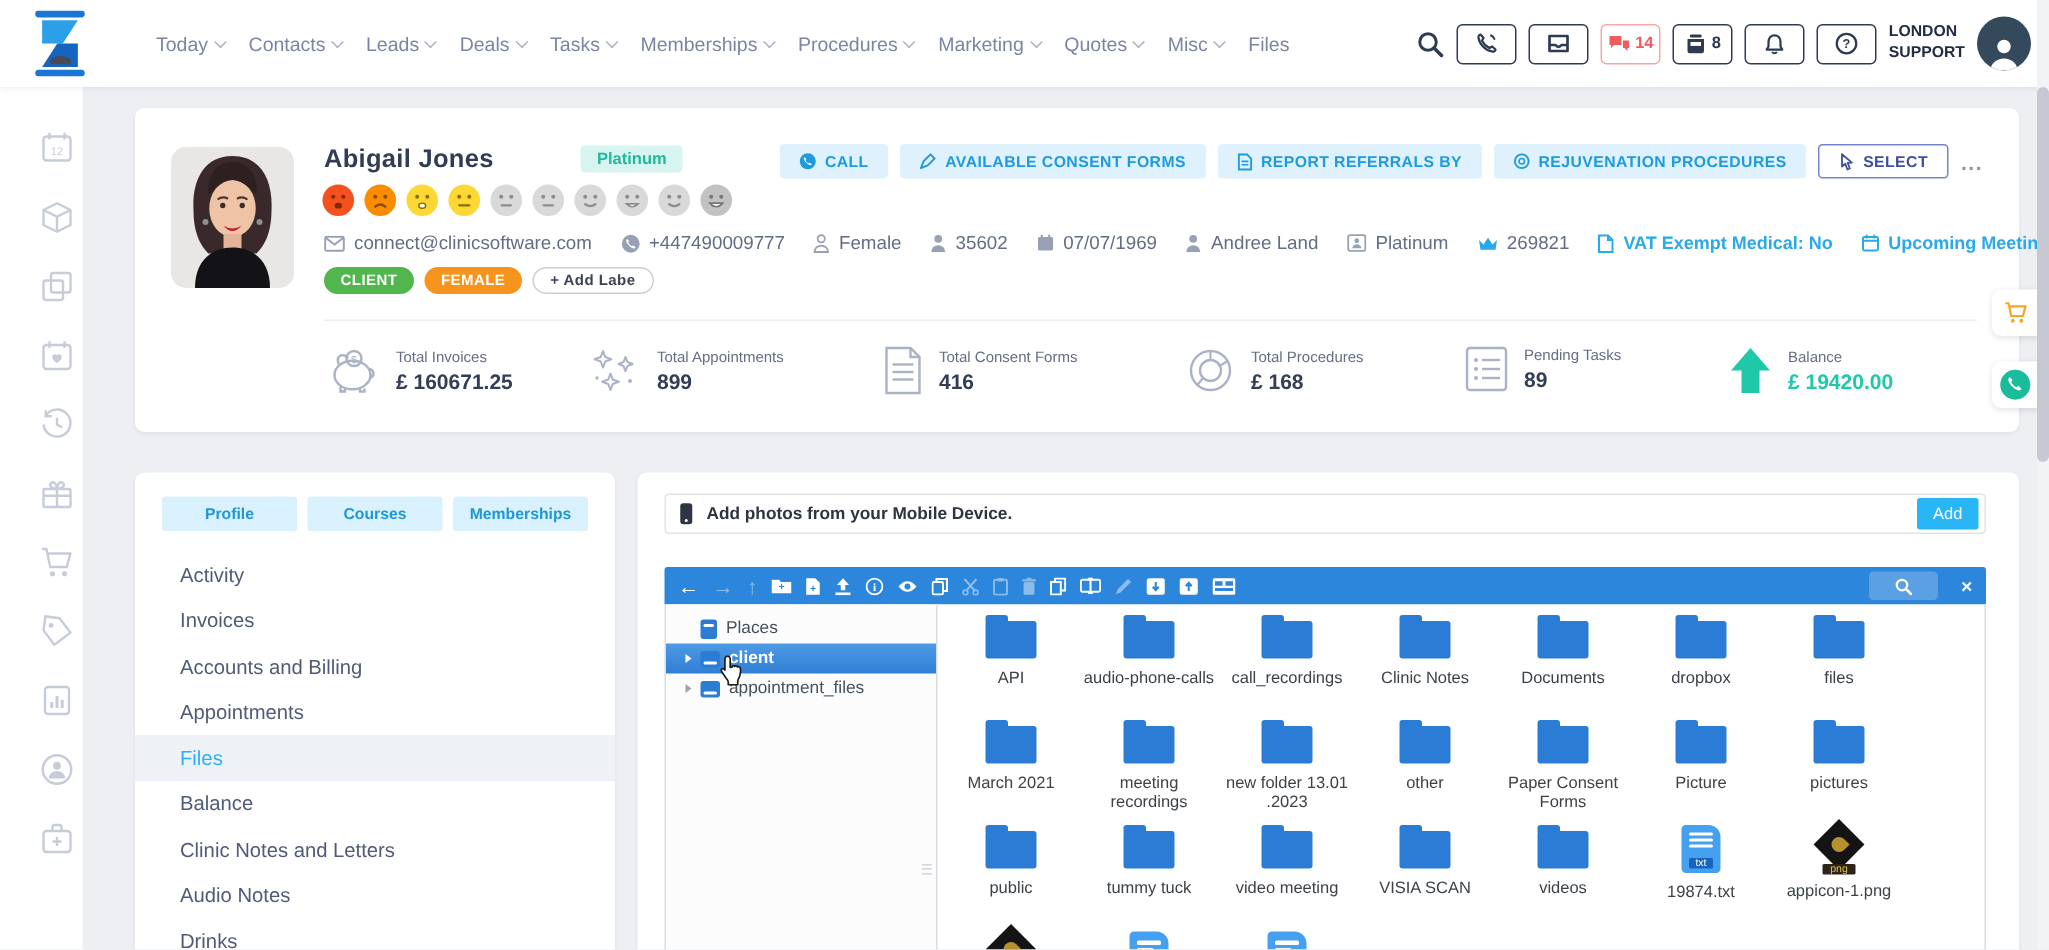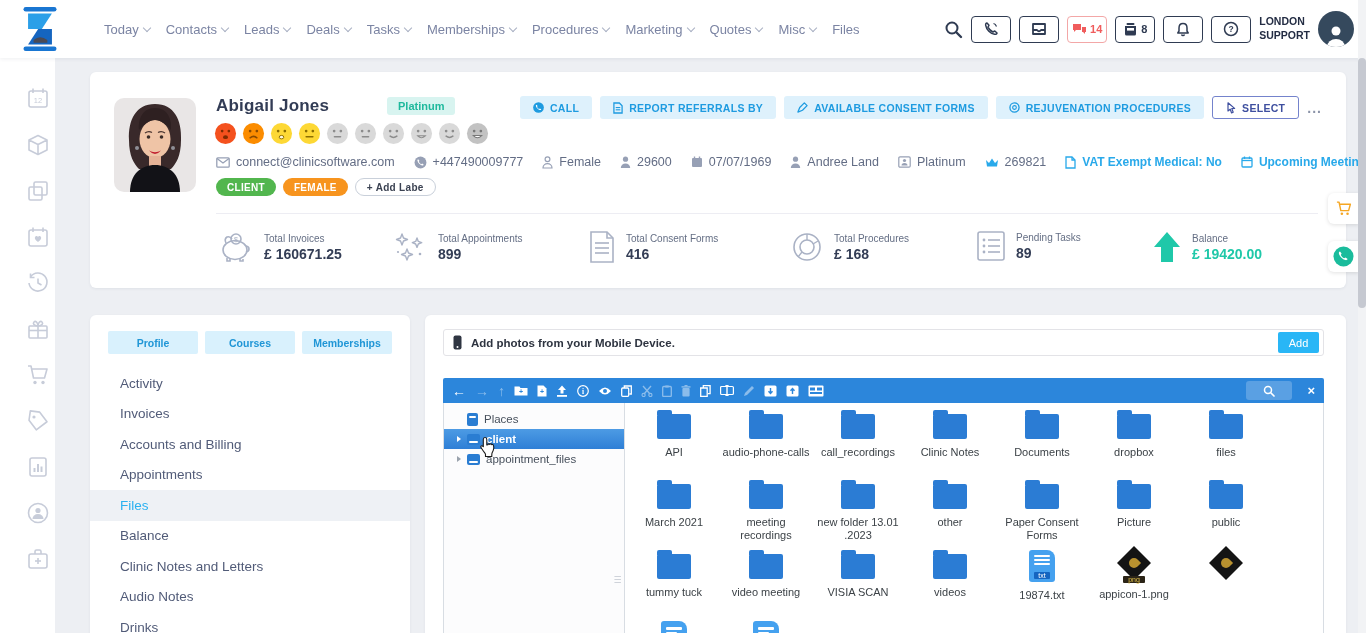--- a/index.html
+++ b/index.html
@@ -408,21 +408,21 @@
           </span>
         <span>Female</span>
       </div>
       <div class="info-item">
         <span class="i-ic">
             <svg width="11" height="13" viewBox="0 0 11 13">
               <circle cx="5.5" cy="3.2" r="2.6" fill="currentColor"></circle>
               <path d="M.8 12 a4.7 4.5 0 0 1 9.4 0 Z" fill="currentColor"></path>
             </svg>
           </span>
-        <span>29600</span>
+        <span>35602</span>
       </div>
       <div class="info-item">
         <span class="i-ic">
             <svg width="12" height="12" viewBox="0 0 12 12">
               <rect x="1" y="2" width="10" height="9" rx="1" fill="currentColor"></rect>
               <line x1="3.5" y1="0.5" x2="3.5" y2="3" stroke="currentColor" stroke-width="1.4"></line>
               <line x1="8.5" y1="0.5" x2="8.5" y2="3" stroke="currentColor" stroke-width="1.4"></line>
             </svg>
           </span>
         <span>07/07/1969</span>
@@ -484,32 +484,32 @@
 
     <div id="action-row">
       <button class="act-btn">
         <svg width="11" height="11" viewBox="0 0 14 14">
             <circle cx="7" cy="7" r="6.8" fill="#1e9be0"></circle>
             <path d="M4.5 3.5 c-.8.2 -1 1 -.7 1.9 c.6 2 2.8 4.2 4.8 4.8 c.9.3 1.7.1 1.9 -.7 l-1.6 -1.3 l-1.2.6 c-1 -.5 -2 -1.5 -2.5 -2.5 l.6 -1.2 Z" fill="#fff"></path>
           </svg>
         <span>CALL</span>
       </button>
       <button class="act-btn">
+        <svg width="11" height="11" viewBox="0 0 12 12">
+            <path d="M1 11 L3 6 L8 1 L11 4 L6 9 Z" fill="none" stroke="#1e9be0" stroke-width="1.4" stroke-linejoin="round"></path>
+          </svg>
+        <span>AVAILABLE CONSENT FORMS</span>
+      </button>
+      <button class="act-btn">
         <svg width="10" height="12" viewBox="0 0 11 13">
             <path d="M1 1 h6 l3 3 v8 h-9 Z" fill="none" stroke="#1e9be0" stroke-width="1.4"></path>
             <line x1="3" y1="6" x2="8" y2="6" stroke="#1e9be0" stroke-width="1.2"></line>
             <line x1="3" y1="8.5" x2="8" y2="8.5" stroke="#1e9be0" stroke-width="1.2"></line>
           </svg>
         <span>REPORT REFERRALS BY</span>
-      </button>
-      <button class="act-btn">
-        <svg width="11" height="11" viewBox="0 0 12 12">
-            <path d="M1 11 L3 6 L8 1 L11 4 L6 9 Z" fill="none" stroke="#1e9be0" stroke-width="1.4" stroke-linejoin="round"></path>
-          </svg>
-        <span>AVAILABLE CONSENT FORMS</span>
       </button>
       <button class="act-btn">
         <svg width="11" height="11" viewBox="0 0 12 12">
             <circle cx="6" cy="6" r="5" fill="none" stroke="#1e9be0" stroke-width="1.4"></circle>
             <circle cx="6" cy="6" r="2" fill="none" stroke="#1e9be0" stroke-width="1.2"></circle>
           </svg>
         <span>REJUVENATION PROCEDURES</span>
       </button>
       <button class="act-btn select">
         <svg width="10" height="12" viewBox="0 0 10 12">
@@ -817,20 +817,24 @@
               <div class="fname">other</div>
             </div>
           <div class="fcell">
               <div class="folder"></div>
               <div class="fname">Paper Consent Forms</div>
             </div>
           <div class="fcell">
               <div class="folder"></div>
               <div class="fname">Picture</div>
             </div>
+          <div class="fcell">
+              <div class="folder"></div>
+              <div class="fname">pictures</div>
+            </div>
 
           <div class="fcell">
               <div class="folder"></div>
               <div class="fname">public</div>
             </div>
           <div class="fcell">
               <div class="folder"></div>
               <div class="fname">tummy tuck</div>
             </div>
           <div class="fcell">

